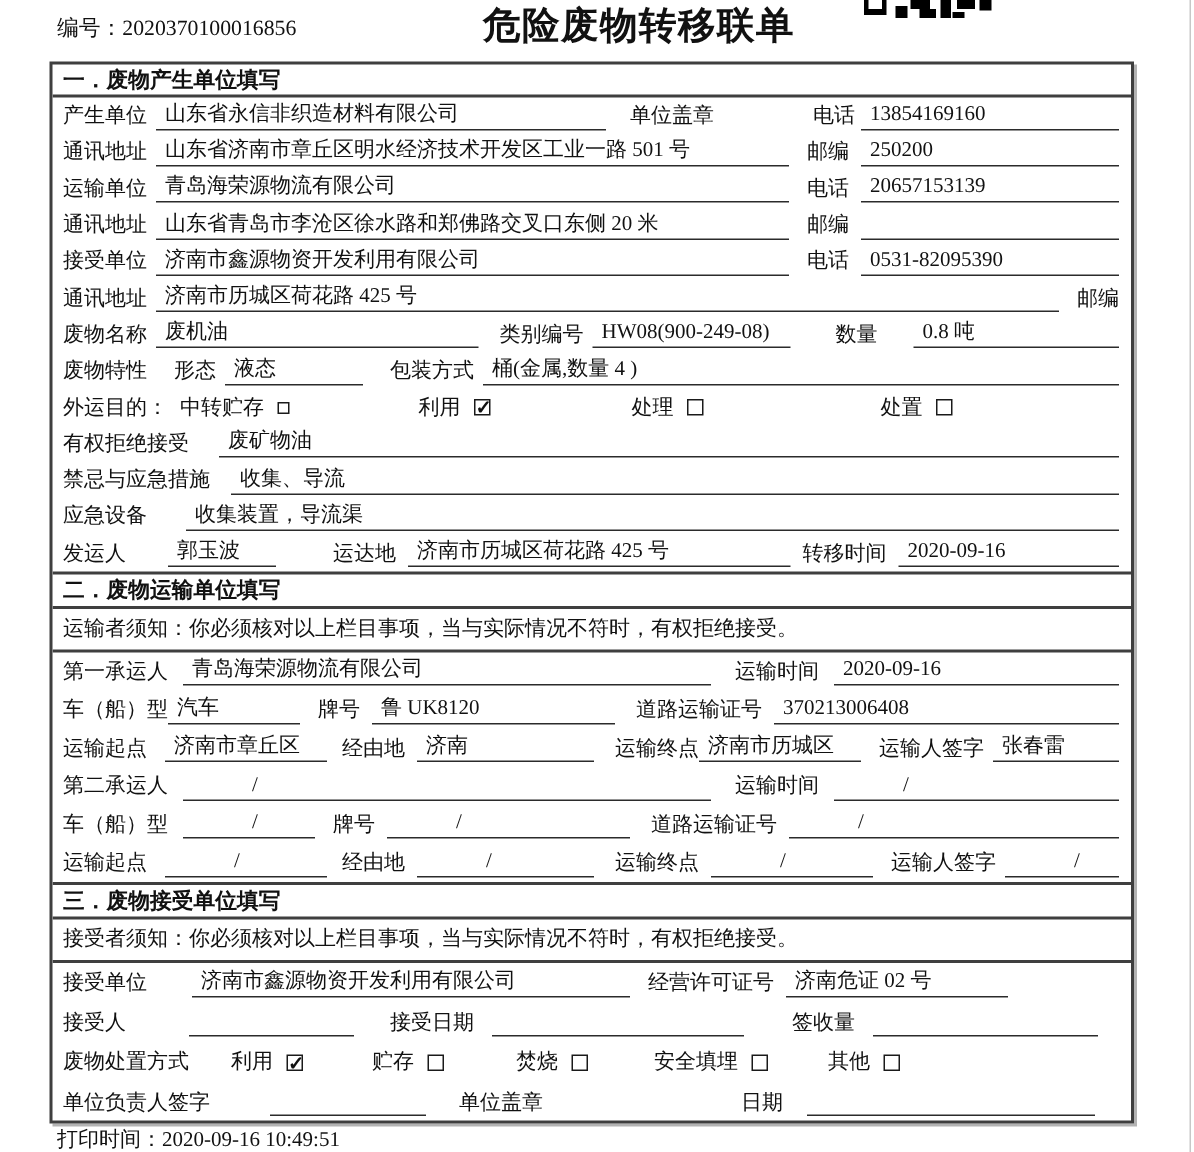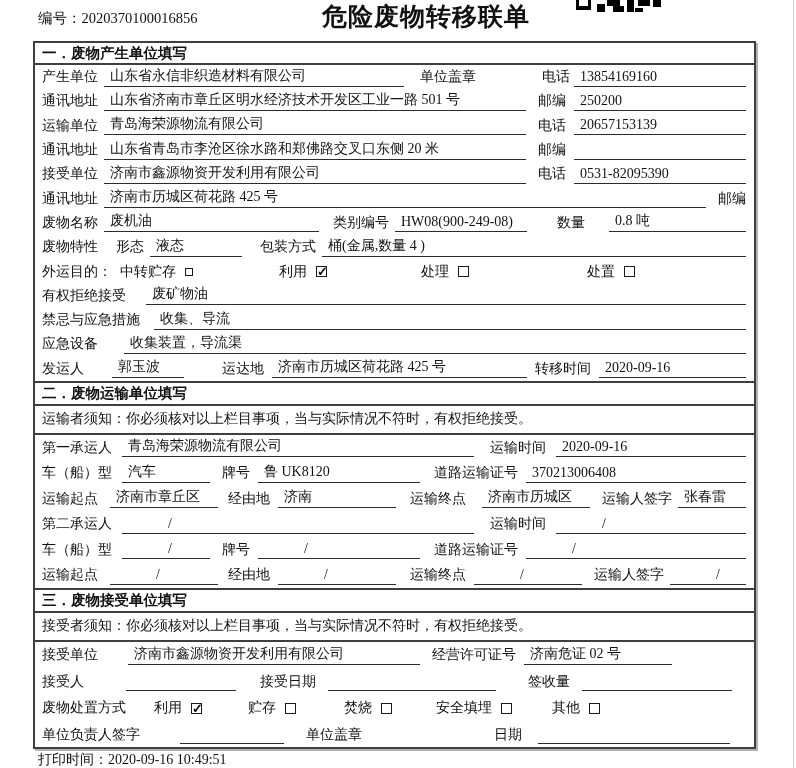--- a/index.html
+++ b/index.html
@@ -161,34 +161,34 @@
 
   <div class="row s2r">
     <span class="lb">第一承运人</span>
     <span class="u" style="width:352px;margin-left:10px">青岛海荣源物流有限公司</span>
     <span class="lb" style="margin-left:16px">运输时间</span>
     <span class="u fill" style="margin-left:10px">2020-09-16</span>
   </div>
 
   <div class="row s2r">
     <span class="lb">车（船）型</span>
-    <span class="u" style="width:88px;margin-left:10px">汽车</span>
+    <span class="u" style="width:88px;">汽车</span>
     <span class="lb" style="margin-left:12px">牌号</span>
     <span class="u" style="width:162px;margin-left:8px">鲁 UK8120</span>
     <span class="lb" style="margin-left:14px">道路运输证号</span>
     <span class="u fill" style="margin-left:8px">370213006408</span>
   </div>
 
   <div class="row s2r">
     <span class="lb">运输起点</span>
     <span class="u" style="width:108px;margin-left:12px">济南市章丘区</span>
     <span class="lb" style="margin-left:10px">经由地</span>
     <span class="u" style="width:118px;margin-left:8px">济南</span>
     <span class="lb" style="margin-left:14px">运输终点</span>
-    <span class="u" style="width:108px;margin-left:16px">济南市历城区</span>
+    <span class="u" style="width:108px;margin-left:0">济南市历城区</span>
     <span class="lb" style="margin-left:12px">运输人签字</span>
     <span class="u fill" style="margin-left:6px">张春雷</span>
   </div>
 
   <div class="row s2r">
     <span class="lb">第二承运人</span>
     <span class="u sl" style="width:352px;margin-left:10px">/</span>
     <span class="lb" style="margin-left:16px">运输时间</span>
     <span class="u fill sl" style="margin-left:10px">/</span>
   </div>

